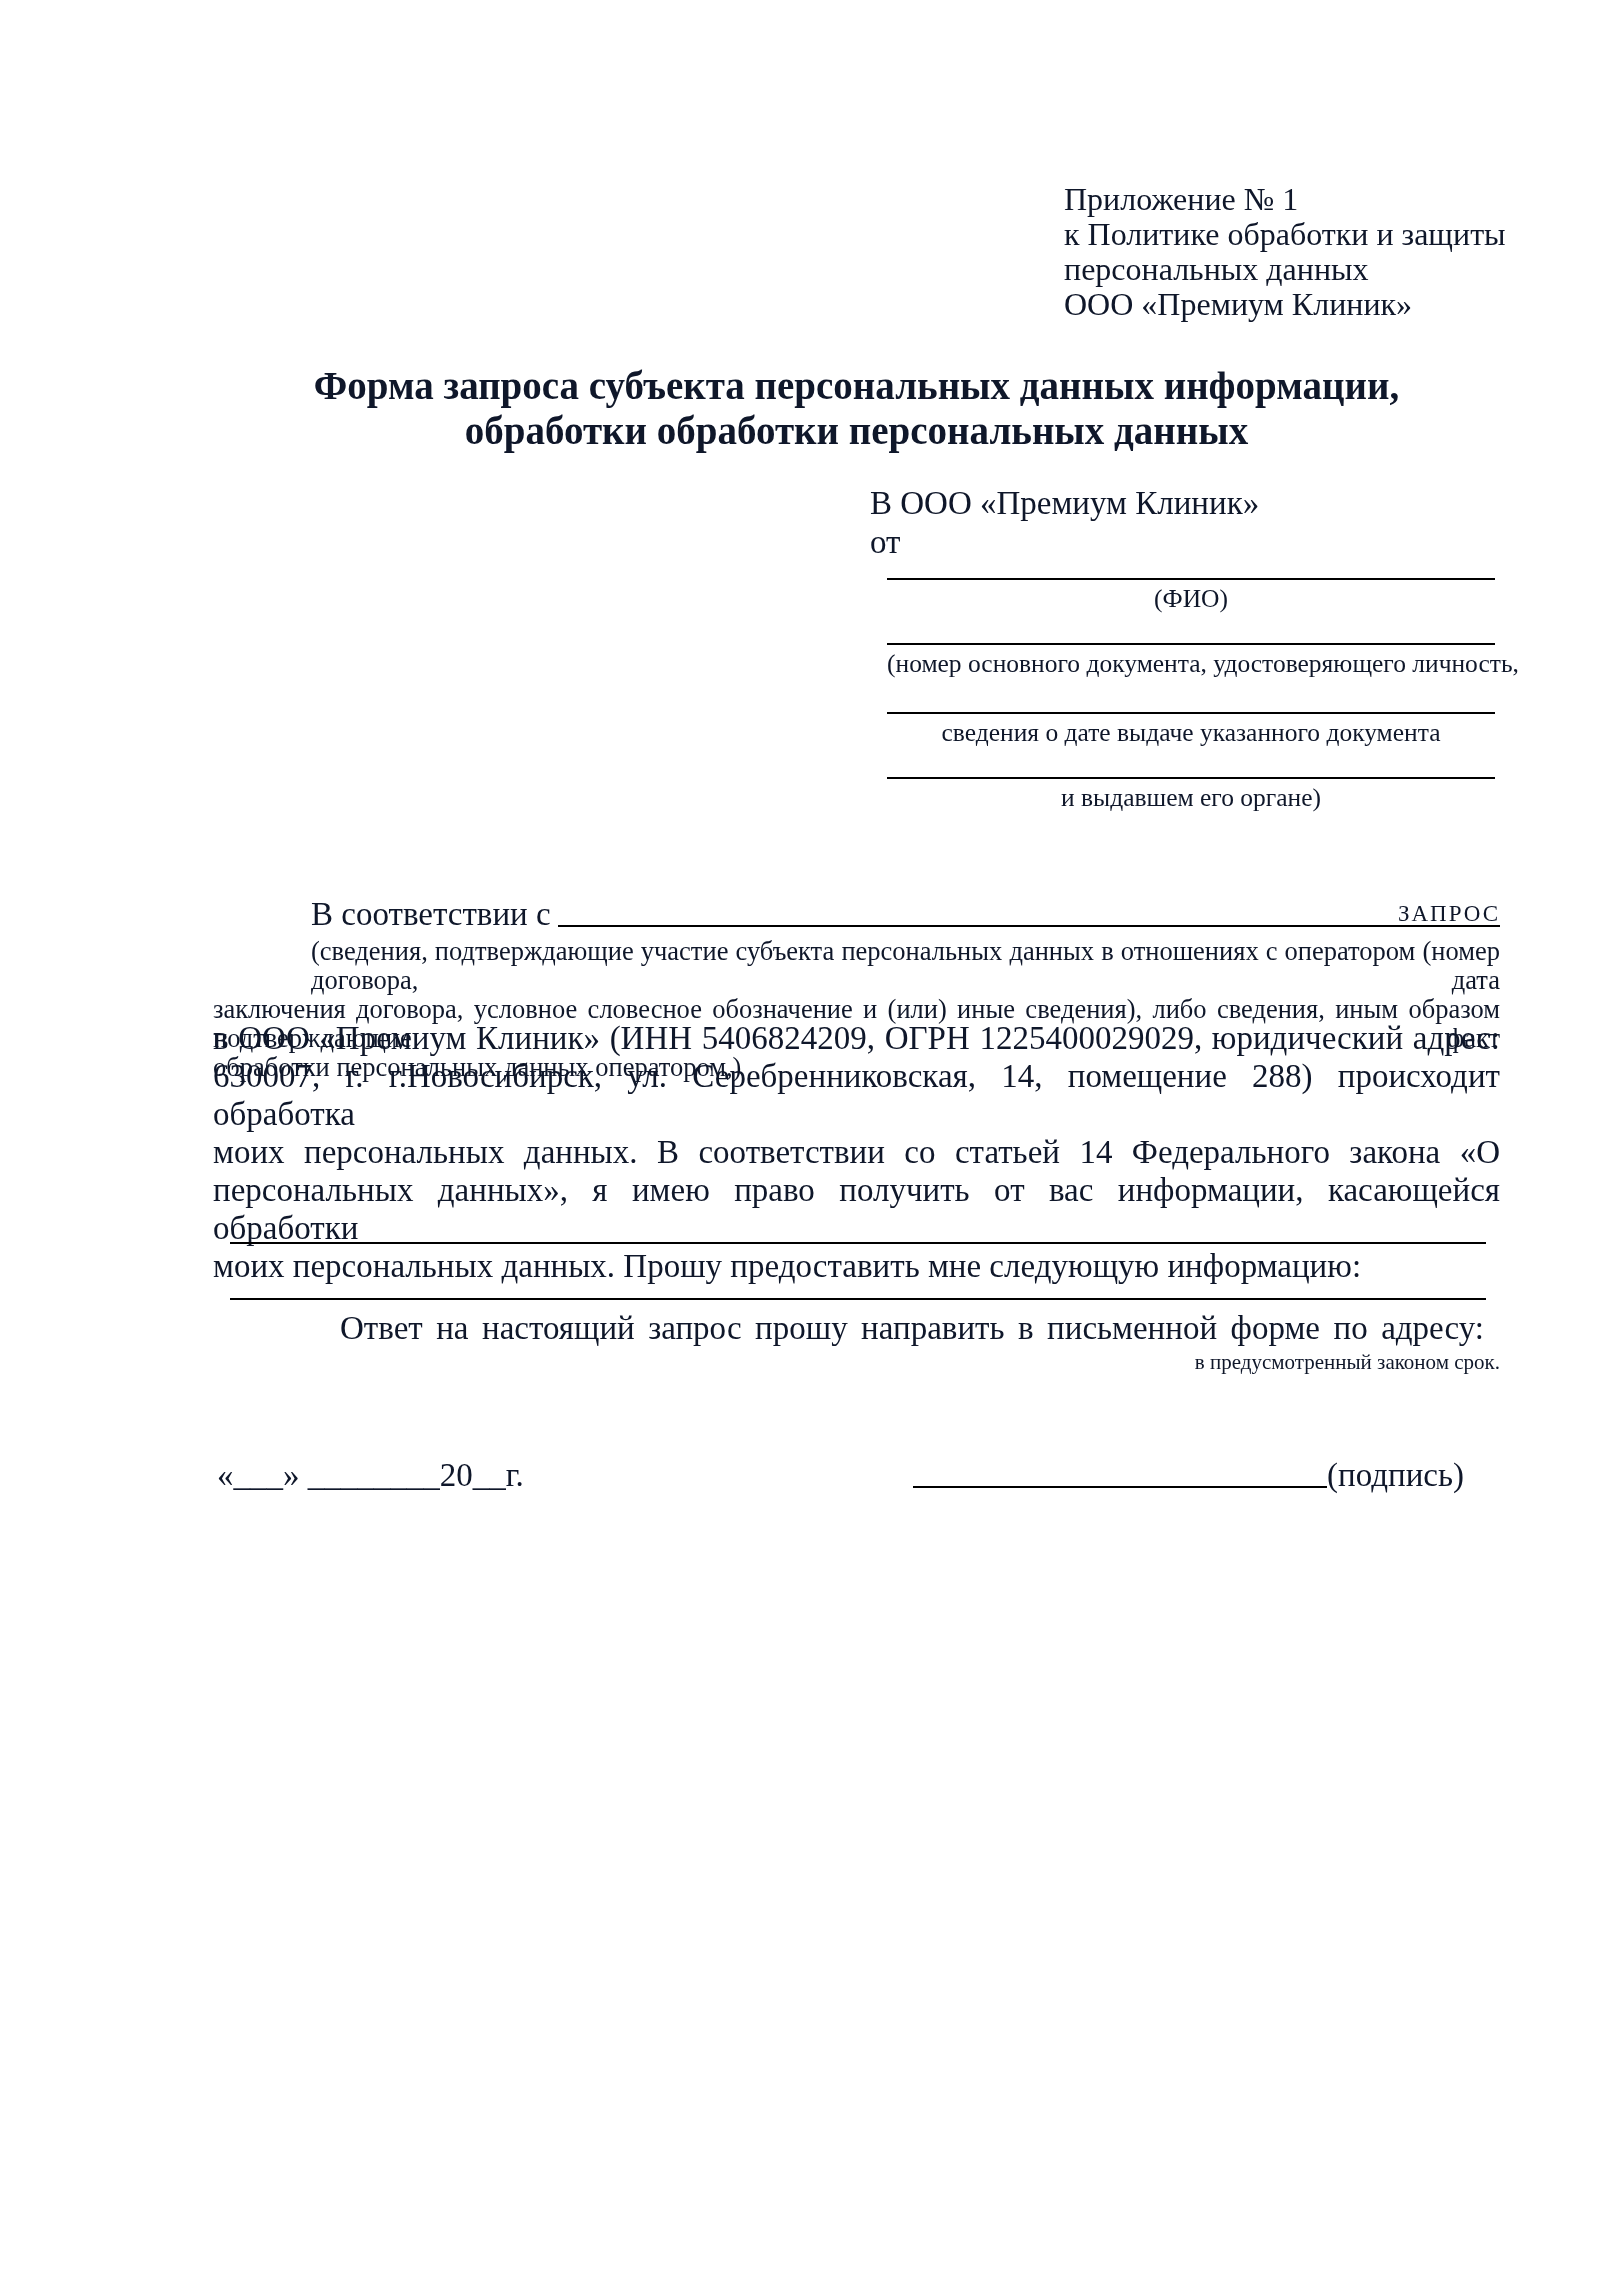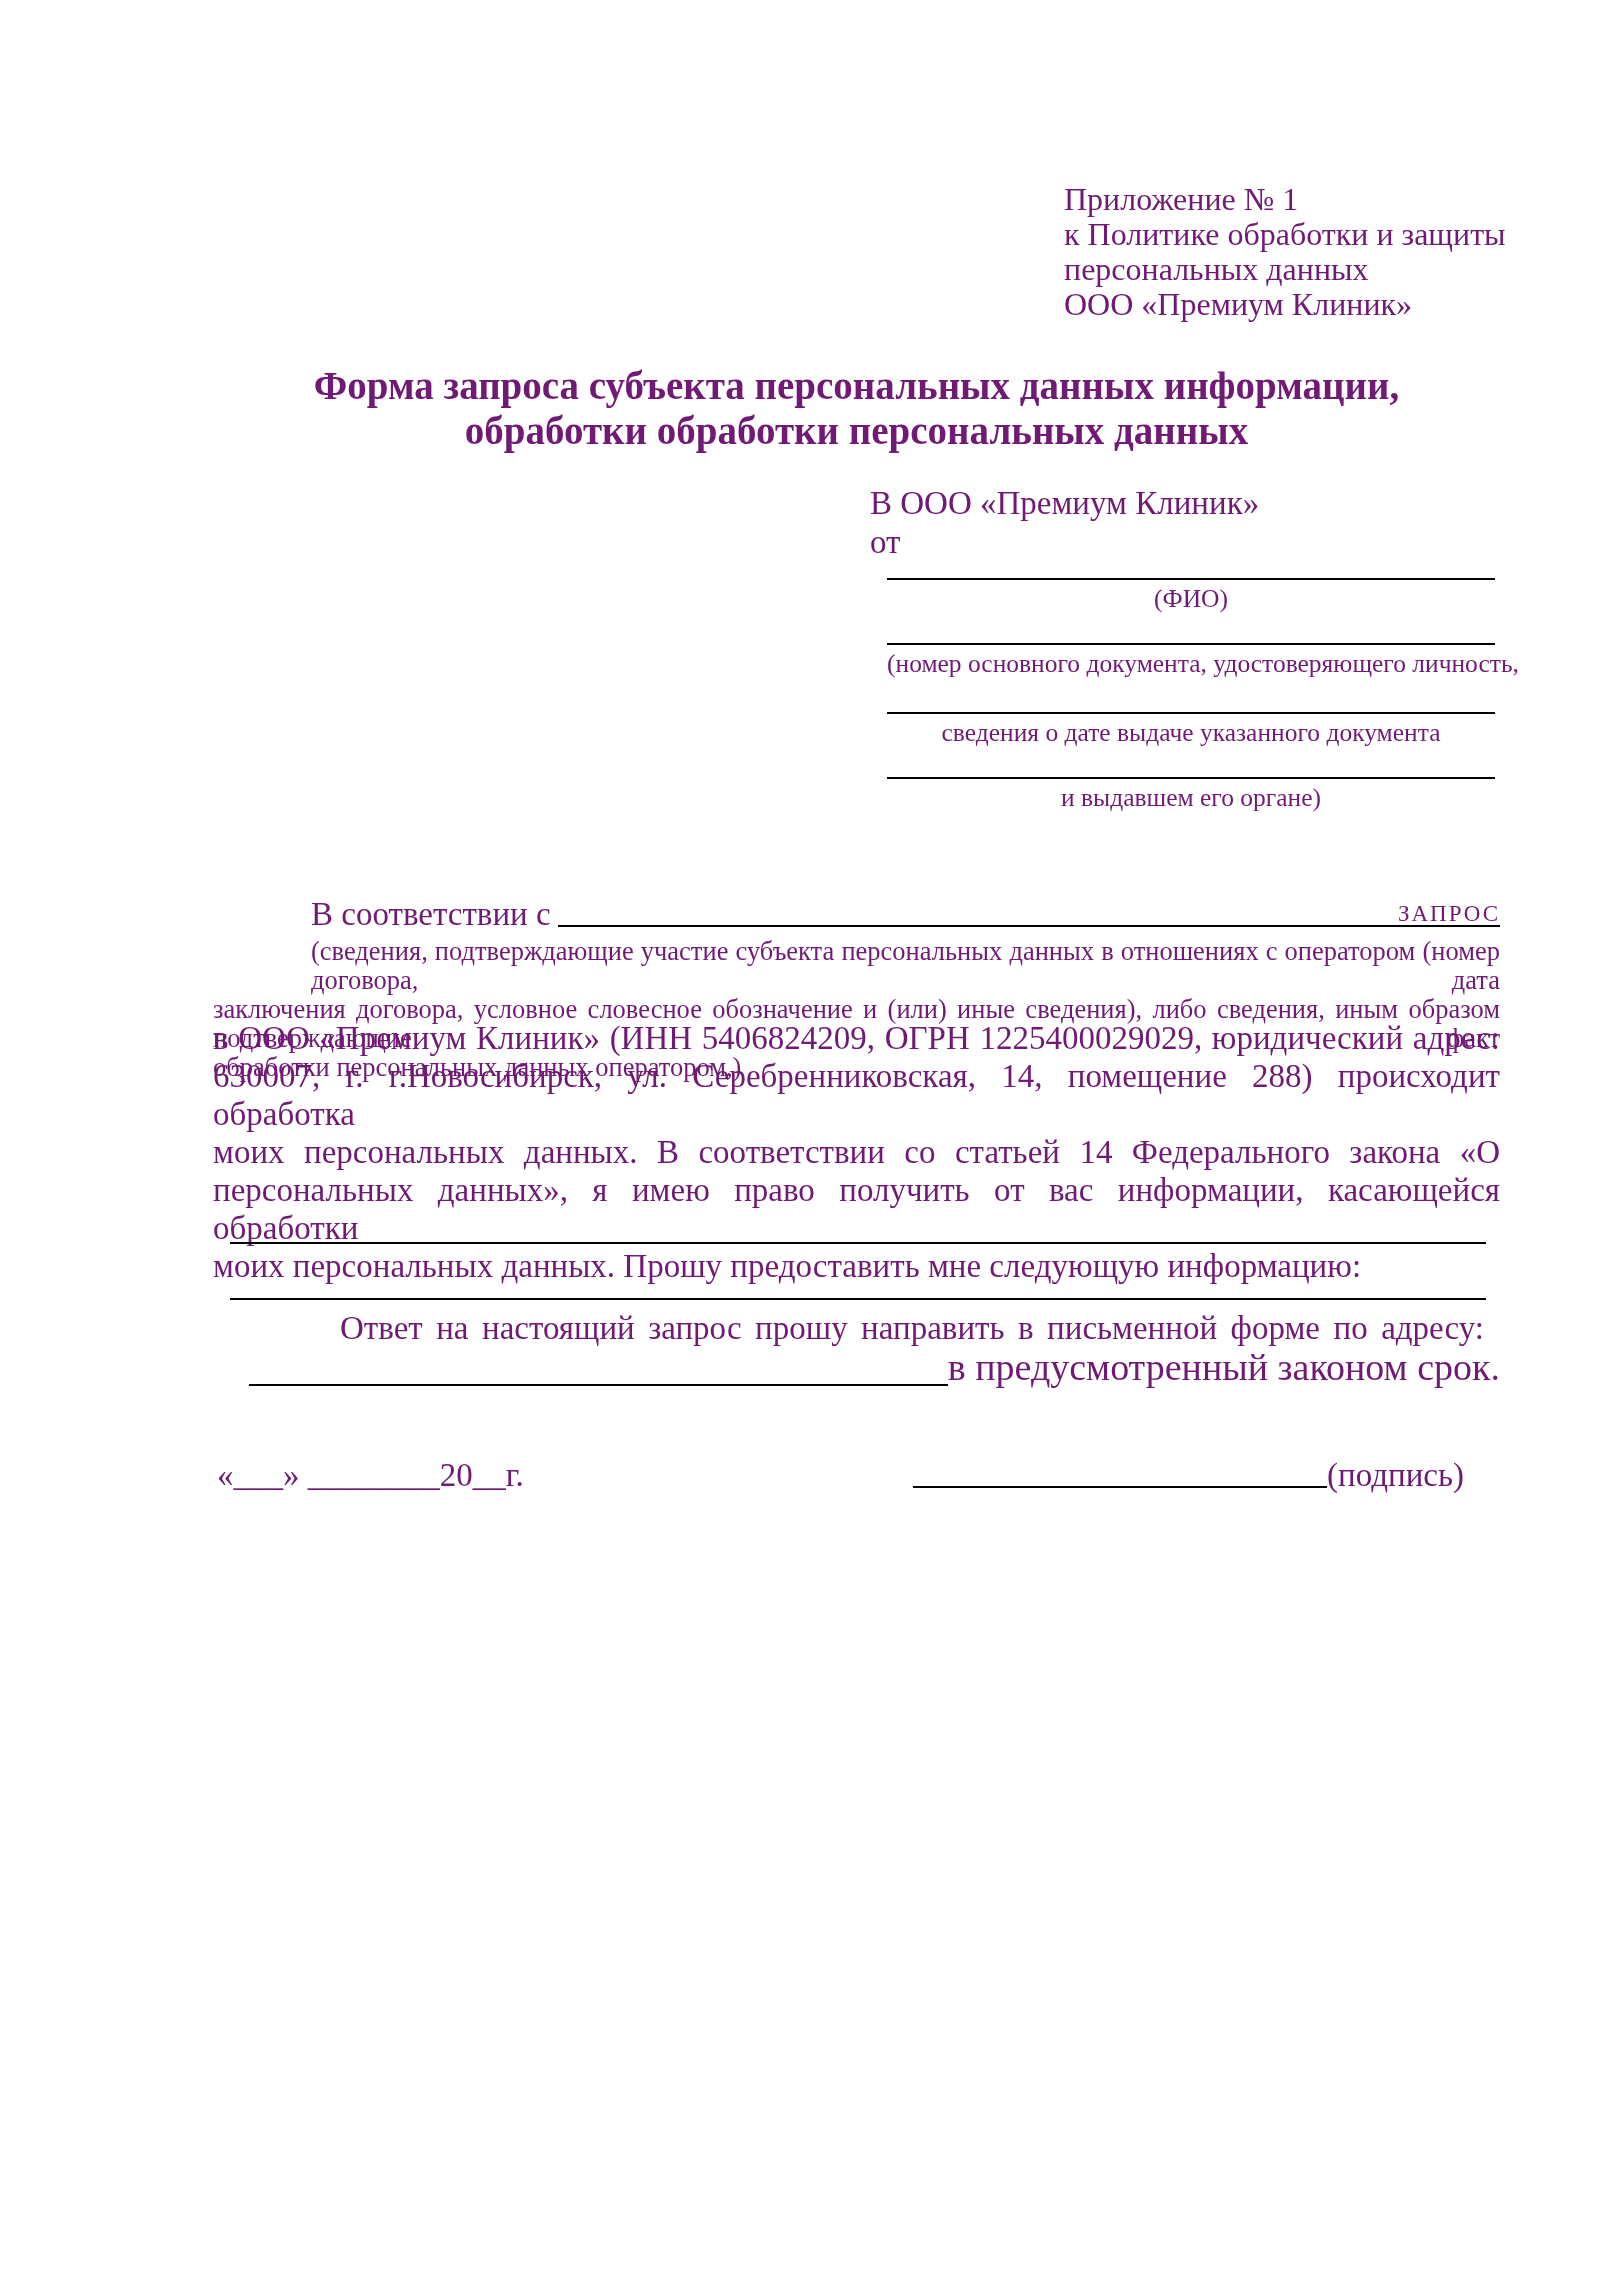--- a/index.html
+++ b/index.html
@@ -6,21 +6,21 @@
   html, body {
     margin: 0;
     padding: 0;
     background: #ffffff;
   }
   .page {
     position: relative;
     width: 1621px;
     height: 2294px;
     background: #ffffff;
-    color: #701a75;
+    color: #0f172a;
     font-family: "Liberation Serif", "DejaVu Serif", serif;
     overflow: hidden;
   }
   .abs { position: absolute; }
 
   
   .appendix {
     left: 1064px;
     top: 182px;
     font-size: 32px;
@@ -140,23 +140,24 @@
     font-size: 33px;
     text-align: justify;
     text-align-last: justify;
   }
   .reply2 {
     left: 213px;
     top: 1345px;
     width: 1287px;
     box-sizing: border-box;
     padding-left: 36px;
-    font-size: 38px;
+    font-size: 21px;
     display: flex;
     align-items: flex-end;
+    flex-direction: column;
   }
   .reply2 .fill-rule {
     margin-left: 0;
     margin-bottom: 2.9px;
   }
   .reply-tail { white-space: nowrap; }
 
   
   .footer-date {
     left: 217px;

